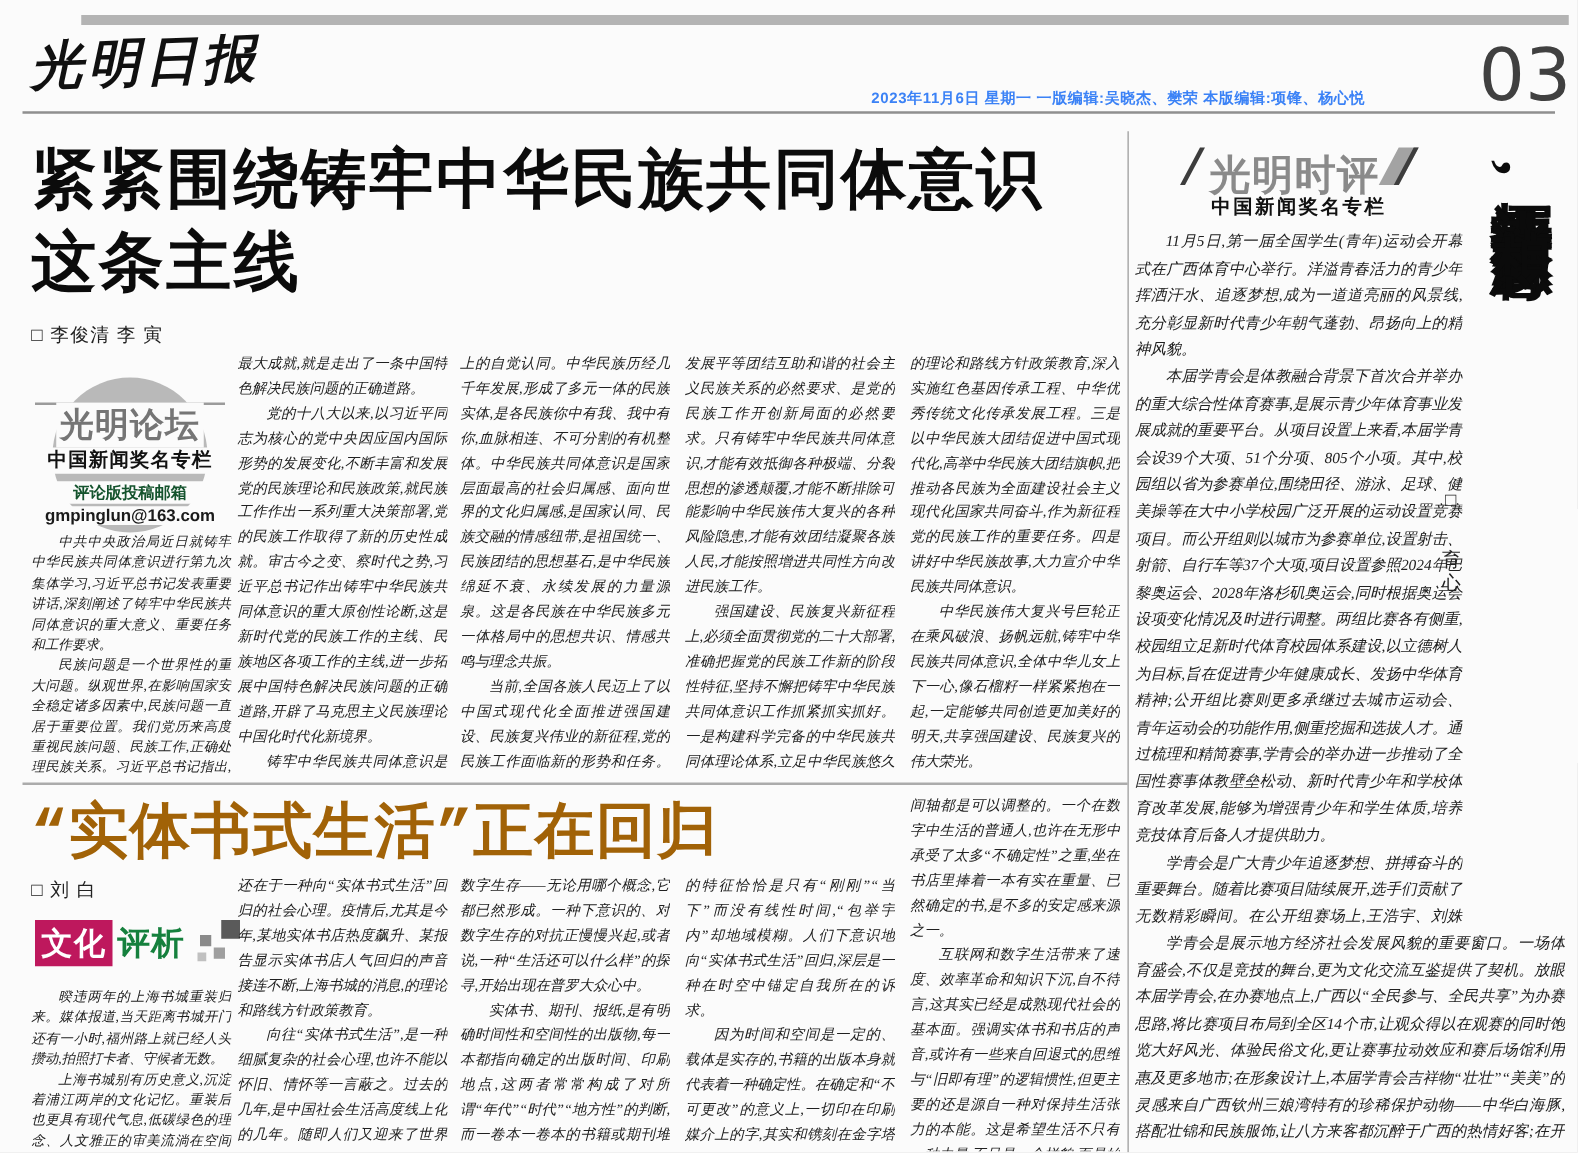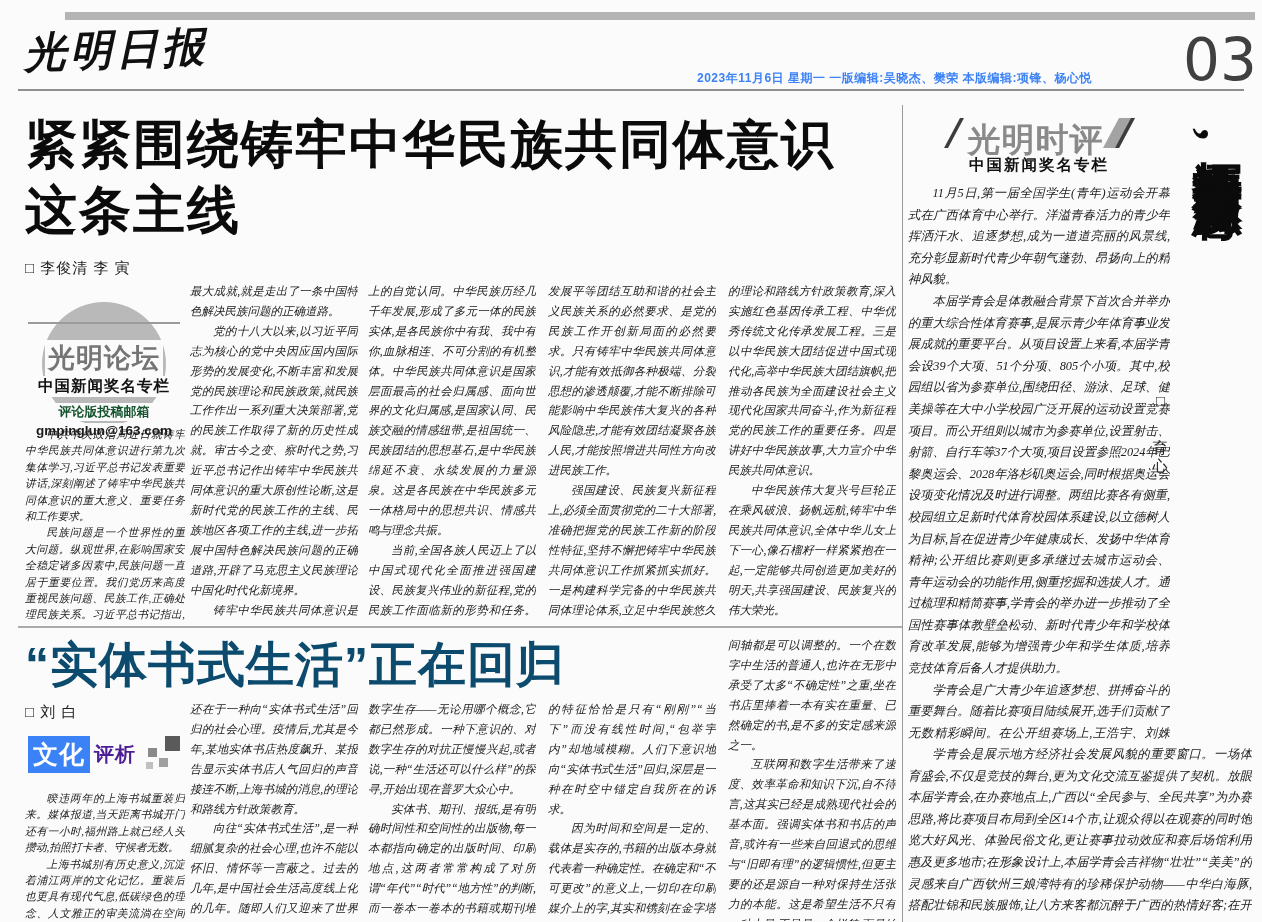--- a/index.html
+++ b/index.html
@@ -25,43 +25,43 @@
   
   .headline1 { left:25px; top:112px; width:880px; font-family:"Liberation Serif", serif;
                font-weight:900; font-size:52px; line-height:66px; color:#0b0b0b; letter-spacing:2px; }
   .byline { font-size:15px; color:#222; letter-spacing:1px; }
   .byline1 { left:25px; top:259px; }
   
   .forum-box { left:28px; top:296px; width:152px; height:142px; overflow:hidden; text-align:center; }
   .forum-circle { position:absolute; left:14px; top:6px; width:124px; height:124px; border-radius:50%;
                   background:#b9b9b9; }
   .forum-topline { position:absolute; left:0; top:26px; width:100%; height:2px; background:#9b9b9b; }
-  .forum-title { position:relative; margin-top:44px; display:inline-block; background:#fbfbfb; padding:0 3px;
+  .forum-title { position:relative; margin-top:26px; display:inline-block; background:#fbfbfb; padding:0 3px;
                  font-family:"Liberation Serif", serif; font-weight:900; font-size:27px; color:#757575; letter-spacing:1px; }
   .forum-sub { position:relative; display:inline-block; background:#fbfbfb; padding:0 2px;
                font-weight:bold; font-size:15.5px; color:#111; letter-spacing:1px; }
   .forum-note { position:relative; display:block; background:#fbfbfb; font-weight:bold; font-size:13px; color:#14532d; margin-top:6px; }
   .forum-mail { position:relative; display:block; background:#fbfbfb; font-weight:bold; font-size:13.5px; color:#1a1a1a; margin-top:2px; }
   
   .col { overflow:hidden; }
   .kai { font-family:"Liberation Serif", serif; font-style:italic; color:#202020; }
   .seg { margin:0; text-align:justify; }
   .ind { text-indent:2em; }
   .a1c { top:282px; width:168px; height:340px; font-size:11.5px; line-height:19.9px; }
   .c-0 { left:25px; top:426px; width:160px; height:196px; font-size:10.8px; line-height:16.4px; }
   .c-1 { left:190px; } .c-2 { left:368px; } .c-3 { left:548px; } .c-4 { left:728px; }
   .author-note { font-style:normal; font-weight:bold; font-family:"Liberation Sans", sans-serif; color:#111; }
   
-  .headline2 { left:25px; top:633px; width:700px; font-family:Liberation Sans, sans-serif;
-               font-weight:900; font-size:48px; color:#0c4a6e; letter-spacing:1px; }
+  .headline2 { left:25px; top:633px; width:700px; font-family:Liberation Mono, monospace;
+               font-weight:900; font-size:48px; color:#a16207; letter-spacing:1px; }
   .byline2 { left:25px; top:703px; }
   .culture-box { left:28px; top:734px; height:40px; display:flex; align-items:center; }
-  .culture-label1 { background:#3b82f6; color:#fff; font-weight:900; font-size:25px; padding:2px 5px;
+  .culture-label1 { background:#be185d; color:#fff; font-weight:900; font-size:25px; padding:2px 5px;
                     font-family:"Liberation Serif", serif; letter-spacing:1px; }
-  .culture-label2 { color:#4c1d95; font-weight:900; font-size:20px; padding-left:4px;
+  .culture-label2 { color:#15803d; font-weight:900; font-size:26px; padding-left:4px;
                     font-family:"Liberation Serif", serif; letter-spacing:1px; }
   .mosaic { position:relative; width:36px; height:36px; margin-left:8px; }
   .mosaic i { position:absolute; display:block; }
   .mosaic .m1 { right:0; top:0; width:15px; height:15px; background:#5a5a5a; }
   .mosaic .m2 { left:4px; top:12px; width:9px; height:9px; background:#8a8a8a; }
   .mosaic .m3 { left:15px; top:22px; width:9px; height:9px; background:#9f9f9f; }
   .mosaic .m4 { left:2px; top:26px; width:7px; height:7px; background:#c0c0c0; }
   .a2c { top:700px; width:168px; height:221px; font-size:11.5px; line-height:19.9px; }
   .c2-0 { left:25px; top:790px; width:160px; height:131px; font-size:10.8px; line-height:16.4px; }
   .c2-4 { left:728px; top:636px; height:285px; }

